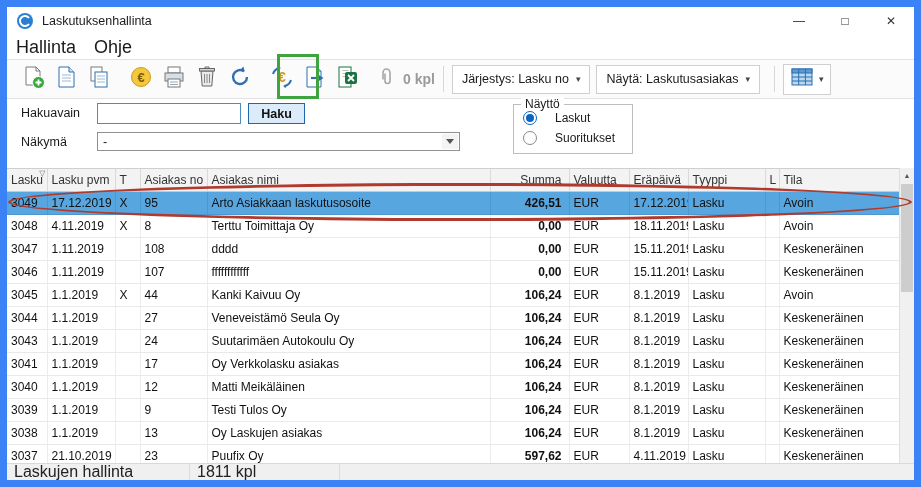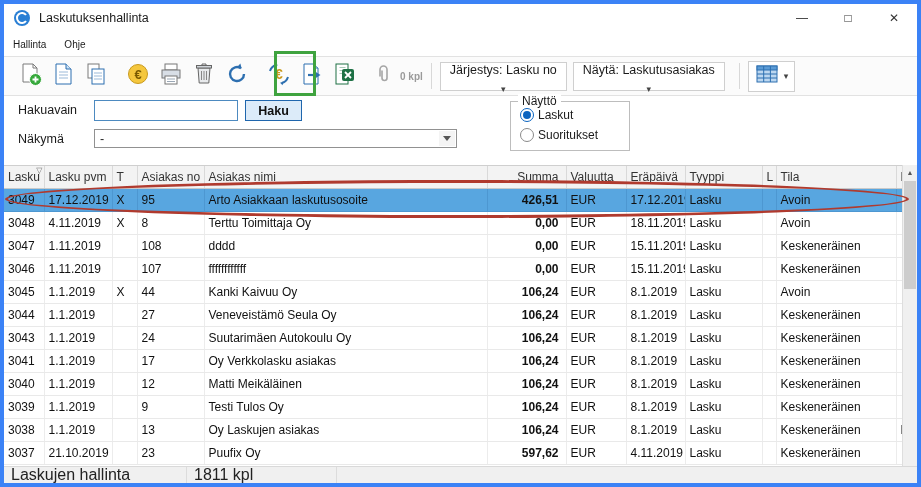--- a/index.html
+++ b/index.html
@@ -1,52 +1,52 @@
 <!DOCTYPE html>
 <html><head>
 <meta charset="utf-8">
 <style>
   html,body{margin:0;padding:0;}
   body{font-family:"Liberation Sans",sans-serif;background:#e8e8e8;}
-  .window{position:relative;width:921px;height:487px;background:#fff;border:4px solid #3b82f6;box-sizing:border-box;overflow:hidden;}
+  .window{position:relative;width:921px;height:487px;background:#fff;border:7px solid #3b82f6;box-sizing:border-box;overflow:hidden;}
 
   
   .titlebar{position:absolute;top:0;left:0;right:0;height:28px;background:#fff;display:flex;align-items:center;}
   .app-icon{margin-left:9px;width:18px;height:18px;display:inline-flex;}
   .title{margin-left:8px;font-size:12.5px;color:#1a1a1a;}
   .win-controls{position:absolute;right:0;top:0;height:28px;display:flex;}
   .win-btn{width:46px;height:28px;display:flex;align-items:center;justify-content:center;font-size:12px;color:#333;cursor:default;}
 
   
   .menubar{position:absolute;top:28px;left:0;right:0;height:24px;background:#fff;display:flex;align-items:center;}
-  .menu-item{padding:3px 9px;font-size:10px;color:#1a1a1a;}
+  .menu-item{padding:3px 9px;font-size:18px;color:#1a1a1a;}
 
   
   .toolbar{position:absolute;top:52px;left:0;right:0;height:40px;background:#fbfbfb;border-top:1px solid #e2e2e2;border-bottom:1px solid #e2e2e2;display:flex;align-items:center;padding-left:10px;box-sizing:border-box;}
   .tb-btn{width:30px;height:30px;margin-right:1px;display:flex;align-items:center;justify-content:center;border:1px solid transparent;}
   .tb-gap{width:9px;flex:0 0 auto;}
   .tb-sep{width:1px;height:26px;background:#d8d8d8;margin:0 8px;flex:0 0 auto;}
   .tb-attach{display:flex;align-items:center;margin-left:2px;}
-  .attach-count{color:#9a9a9a;font-size:10px;font-weight:bold;margin-left:5px;}
-  .tb-drop{display:flex;align-items:center;gap:7px;height:27px;padding:0 9px;border:1px solid #cfcfcf;background:#fff;font-size:12.5px;color:#1a1a1a;margin-right:6px;white-space:nowrap;flex-direction:column;}
+  .attach-count{color:#9a9a9a;font-size:14px;font-weight:bold;margin-left:5px;}
+  .tb-drop{display:flex;align-items:center;gap:7px;height:27px;padding:0 9px;border:1px solid #cfcfcf;background:#fff;font-size:12.5px;color:#1a1a1a;margin-right:6px;white-space:nowrap;}
   .caret{font-size:9px;color:#444;}
   .tb-grid-btn{display:flex;align-items:center;gap:5px;height:29px;padding:0 6px;border:1px solid #cfcfcf;background:#fff;}
 
   
   .filter-label{position:absolute;font-size:12.5px;color:#1a1a1a;}
   .search-input{position:absolute;left:90px;top:96px;width:144px;height:21px;border:1px solid #4d8ac0;box-sizing:border-box;font-size:12.5px;padding:0 4px;outline:none;font-family:"Liberation Sans",sans-serif;}
   .haku-btn{position:absolute;left:241px;top:96px;width:57px;height:21px;border:1px solid #1f66ad;background:#dcebf9;font-size:12.5px;font-weight:600;color:#111;display:flex;align-items:center;justify-content:center;box-sizing:border-box;}
   .combo{position:absolute;left:90px;top:125px;width:363px;height:19px;border:1px solid #919191;background:#fff;box-sizing:border-box;display:flex;align-items:center;font-size:12.5px;color:#222;padding-left:5px;}
   .combo-arrow-box{position:absolute;right:1px;top:1px;bottom:1px;width:16px;display:flex;align-items:center;justify-content:center;background:#f4f4f4;}
   .combo-arrow{width:0;height:0;border-left:4px solid transparent;border-right:4px solid transparent;border-top:5px solid #555;}
 
   
   .groupbox{position:absolute;left:506px;top:97px;width:120px;height:50px;border:1px solid #bdbdbd;box-sizing:border-box;}
   .groupbox-title{position:absolute;top:-8px;left:7px;background:#fff;padding:0 4px;font-size:12px;color:#1a1a1a;}
-  .radio-option{display:flex;align-items:center;gap:4px;margin:6px 0 0 9px;font-size:12px;color:#1a1a1a;}
+  .radio-option{display:flex;align-items:center;gap:18px;margin:6px 0 0 9px;font-size:12px;color:#1a1a1a;}
   .radio{width:12px;height:12px;border:1px solid #8a8a8a;border-radius:50%;background:#fff;position:relative;flex:0 0 auto;}
   .radio.on{border-color:#0b64c0;}
   .radio.on::after{content:"";position:absolute;left:2px;top:2px;right:2px;bottom:2px;border-radius:50%;background:#0b64c0;}
 
   
   .table-wrap{position:absolute;left:0;top:161px;width:906px;height:310px;overflow:hidden;border-top:1px solid #cfcfcf;}
   table{border-collapse:collapse;table-layout:fixed;width:906px;}
   th{height:22px;background:#f3f3f3;border-right:1px solid #d9d9d9;border-bottom:1px solid #c9c9c9;font-weight:400;font-size:12px;color:#333;text-align:left;padding:0 4px;position:relative;white-space:nowrap;overflow:hidden;}
   td{height:22px;border-right:1px solid #ececec;border-bottom:1px solid #e9e9e9;font-size:12px;color:#111;padding:0 4px;white-space:nowrap;overflow:hidden;}
   th.right,td.right{text-align:right;padding-right:7px;}

